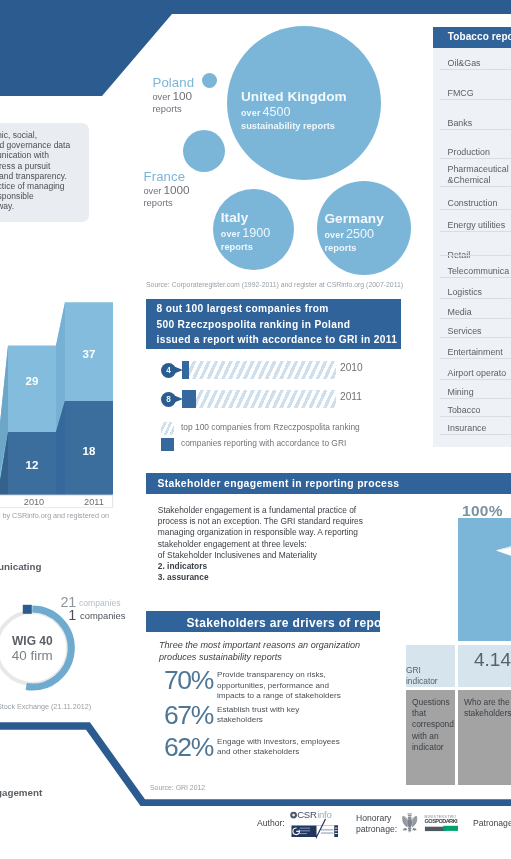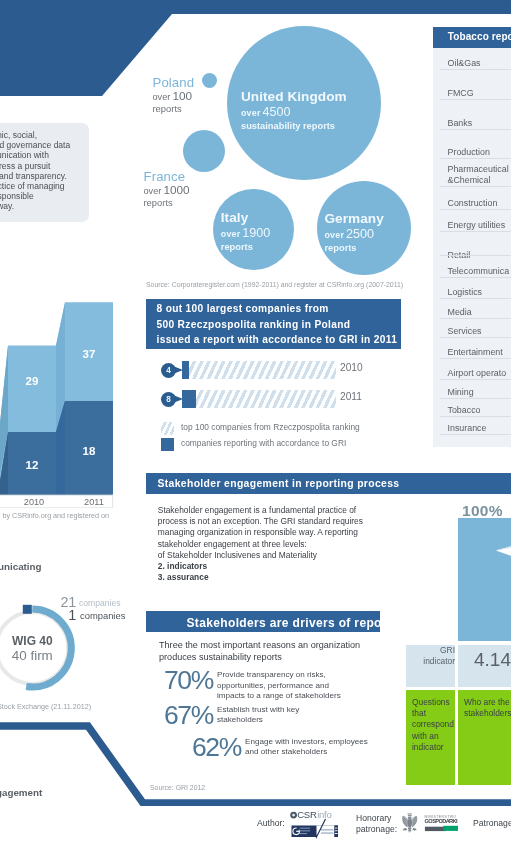--- a/index.html
+++ b/index.html
@@ -92,21 +92,21 @@
   #sh2{left:146px;top:611px;width:234px;height:21px;}
   #sh2 span{position:absolute;left:11.5px;top:4.5px;font-size:12px;letter-spacing:0.35px;white-space:nowrap;margin-left:29px;}
 
   
   #shbody{left:157.8px;top:505px;width:250px;color:#3c4147;font-size:8.4px;
       line-height:11.2px;}
   #shbody b{font-weight:bold;}
 
   
   #drlead{left:159px;top:639px;width:250px;color:#3c4147;font-size:9.1px;
-      line-height:12px;}
+      line-height:12px;font-style:italic;}
   #drrows{left:164px;top:666px;width:250px;}
   .drrow{position:relative;height:30px;}
   .drpct{position:absolute;left:0;color:#4f7795;font-size:26.5px;font-weight:normal;
       letter-spacing:-1.4px;line-height:28px;}
   .drdesc{position:absolute;left:53px;top:4px;color:#4a4f55;font-size:8.1px;
       line-height:10.6px;white-space:nowrap;}
 
   
   .src{color:#9aa0a6;font-size:6.9px;}
   #grisrc{left:150px;top:784px;}
@@ -123,23 +123,23 @@
       color:#8b959e;font-size:14.4px;letter-spacing:-0.2px;}
   .dl .dll{position:absolute;left:79px;}
   .dl1 .dll{color:#b3bcc4;font-size:8.6px;top:3.5px;}
   .dl2 .dlv{color:#4a4f55;}
   .dl2 .dll{color:#4e545a;font-size:9.4px;top:2.5px;left:80px;}
   #donutsrc{left:-3px;top:702px;font-size:7.2px;}
   #pct100{left:462px;top:502px;color:#7b939f;font-size:15.5px;font-weight:bold;letter-spacing:0.3px;}
   #rightbar{left:458px;top:518px;width:70px;height:123px;background:#7bb6d9;}
   .gcell{position:absolute;color:#3b4147;font-size:8.4px;line-height:11.2px;}
   .ghead{background:#d6e4ee;}
-  .gbody{background:#84cc16;}
-  #gcell1{left:406px;top:645px;width:49px;height:42px;padding-top:0;
-      box-sizing:border-box;text-align:right;color:#596169;}
+  .gbody{background:#a3a3a3;}
+  #gcell1{left:406px;top:645px;width:49px;height:42px;padding-top:20px;
+      box-sizing:border-box;text-align:left;color:#596169;}
   #gcell2{left:458px;top:645px;width:70px;height:42px;}
   #gval{position:absolute;left:16px;top:9px;font-size:19px;color:#5a6168;}
   #gcell3{left:406px;top:690px;width:49px;height:95px;padding:7px 0 0 6px;
       box-sizing:border-box;}
   #gcell4{left:458px;top:690px;width:70px;height:95px;padding:7px 0 0 6px;
       box-sizing:border-box;}
   .flbl{color:#3f454b;font-size:8.6px;line-height:10.5px;white-space:nowrap;}
   #authlbl{left:257px;top:818px;}
   #csrlogo{left:290px;top:810px;}
   #honlbl{left:356px;top:813px;}
@@ -341,21 +341,21 @@
           <div>impacts to a range of stakeholders</div>
         </div>
       </div>
       <div class="drrow" style="position: absolute; top: 34.8px; left: 0px; width: 250px;">
         <div class="drpct">67%</div>
         <div class="drdesc">
           <div>Establish trust with key</div>
           <div>stakeholders</div>
         </div>
       </div>
-      <div class="drrow" style="position: absolute; top: 66.6px; left: 0px; width: 250px; margin-left: 28px;">
+      <div class="drrow" style="position: absolute; top: 66.6px; left: 0px; width: 250px;">
         <div class="drpct">62%</div>
         <div class="drdesc">
           <div>Engage with investors, employees</div>
           <div>and other stakeholders</div>
         </div>
       </div>
     </div>
   <div class="abs src" id="grisrc">Source: GRI 2012</div>
 
   <svg class="abs" id="areachart" width="120" height="215" viewBox="0 0 120 215" style="left:0px;top:295px;">

